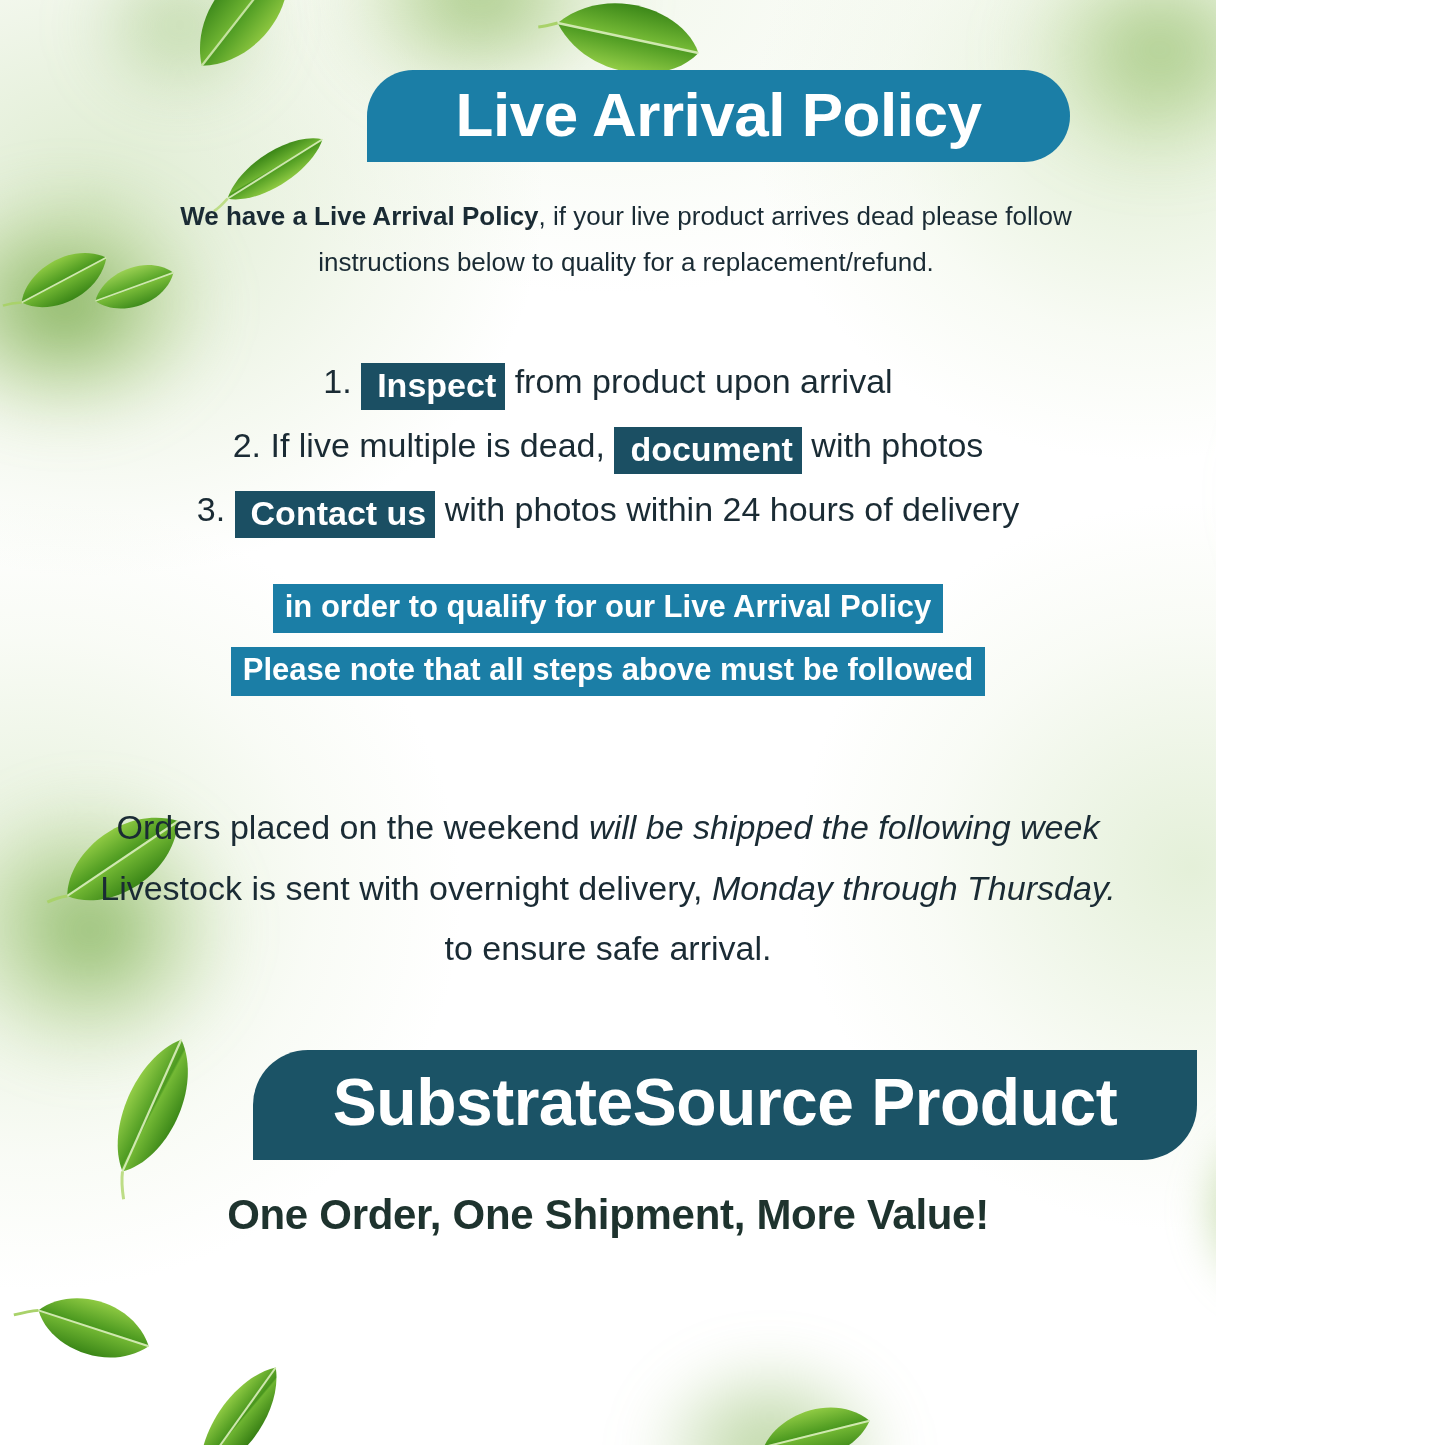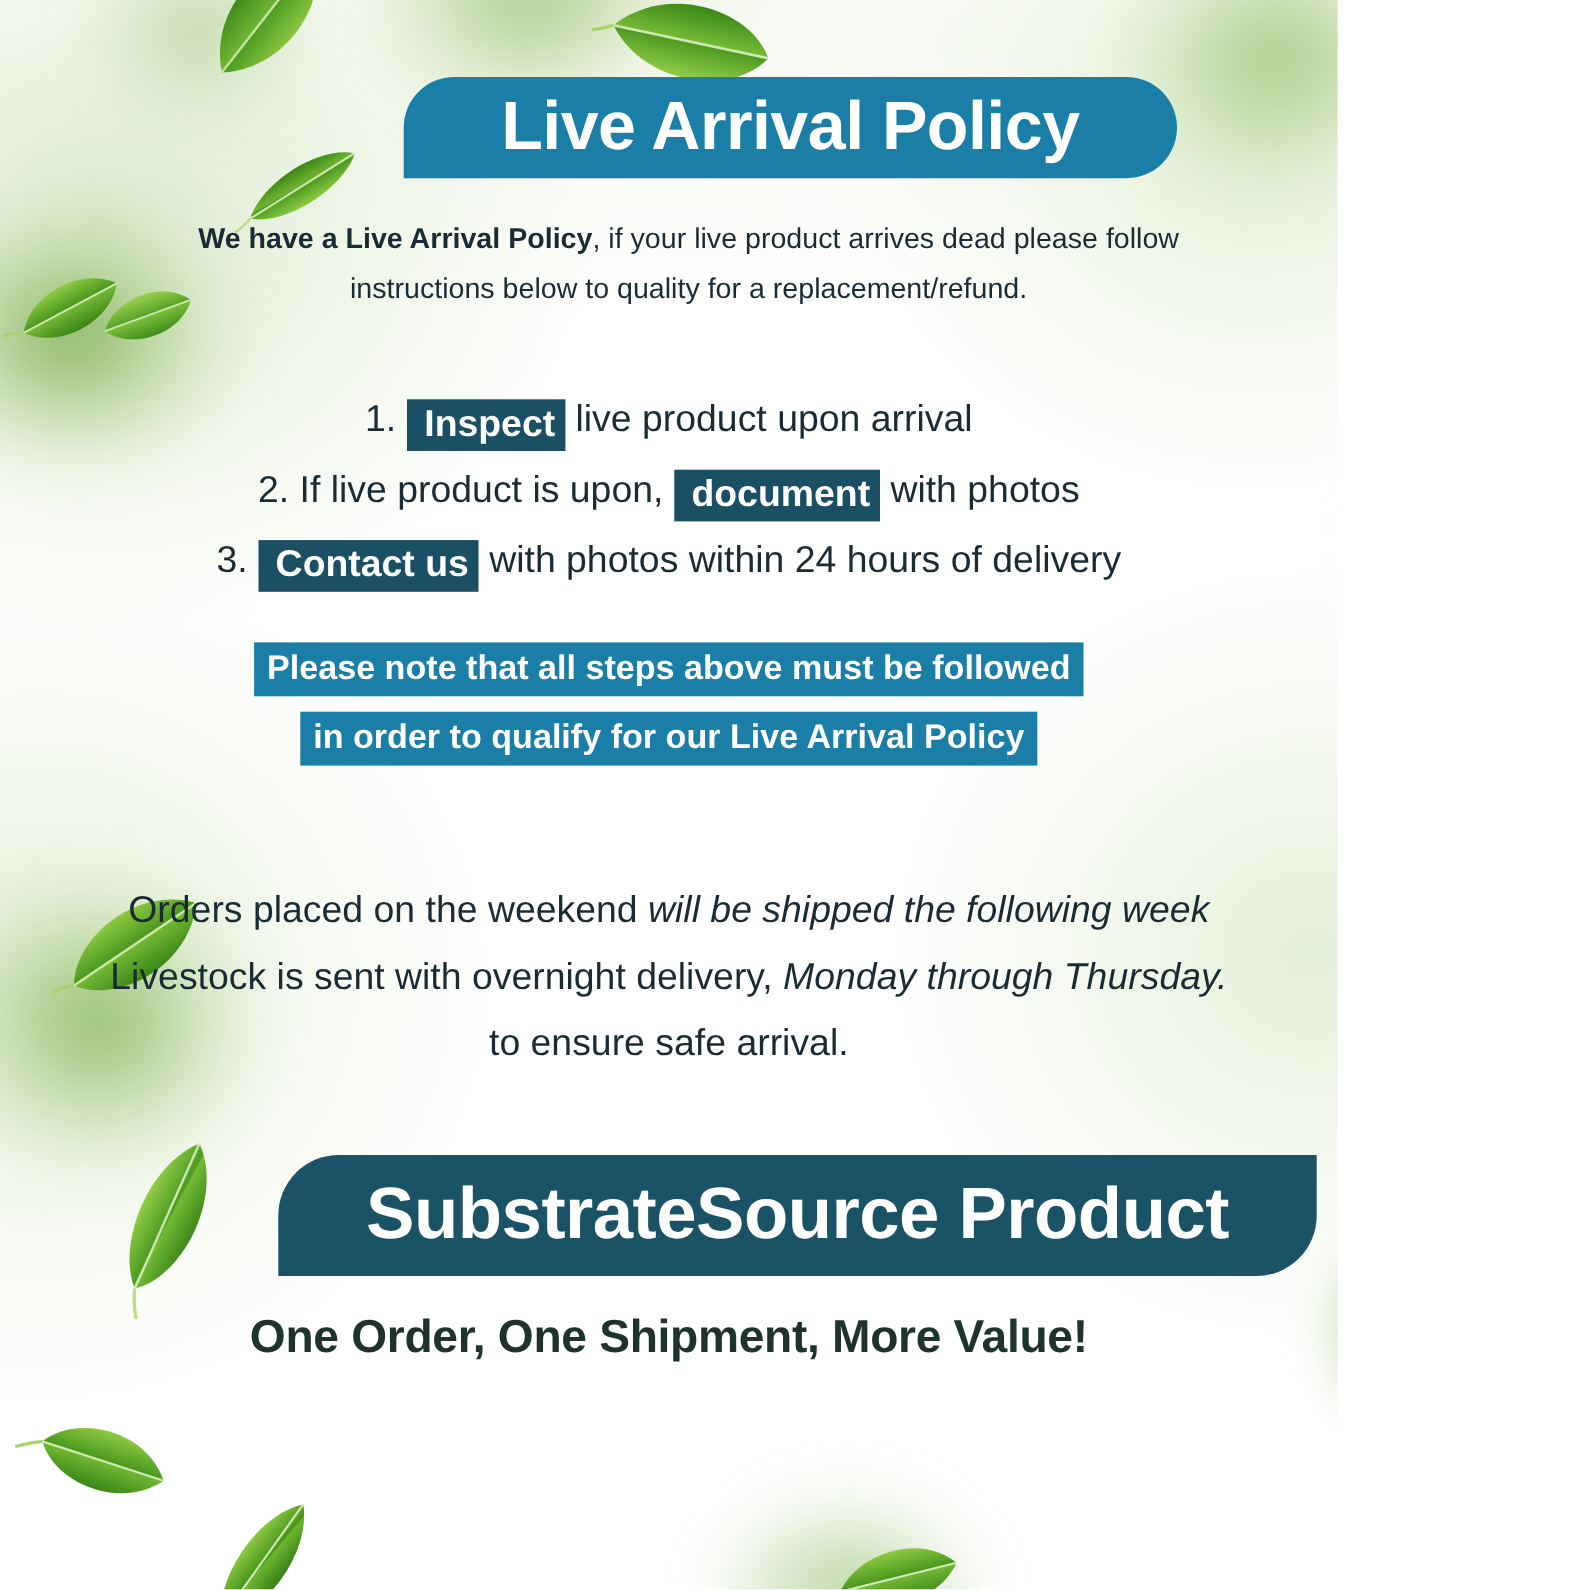--- a/index.html
+++ b/index.html
@@ -440,44 +440,44 @@
         <b>We have a Live Arrival Policy</b><span>, if your live product arrives dead please follow</span>
       </div>
       <div>instructions below to quality for a replacement/refund.</div>
     </div>
 
     <div id="steps">
 
       <div class="step">
         <span>1.</span>
         <span class="hl">Inspect</span>
-        <span>live product upon arrival</span>
+        <span>from product upon arrival</span>
       </div>
 
       <div class="step">
         <span>2.</span>
-        <span>If live product is upon,</span>
+        <span>If live multiple is dead,</span>
         <span class="hl">document</span>
         <span>with photos</span>
       </div>
 
       <div class="step">
         <span>3.</span>
         <span class="hl">Contact us</span>
         <span>with photos within 24 hours of delivery</span>
       </div>
 
     </div>
 
     <div id="note">
       <div class="note-row">
+        <span class="note-line">in order to qualify for our Live Arrival Policy</span>
+      </div>
+      <div class="note-row">
         <span class="note-line">Please note that all steps above must be followed</span>
-      </div>
-      <div class="note-row">
-        <span class="note-line">in order to qualify for our Live Arrival Policy</span>
       </div>
     </div>
 
     <div class="para" id="shipping-para">
       <div>
         <span>Orders placed on the weekend</span>
         <i>will be shipped the following week</i>
       </div>
       <div>
         <span>Livestock is sent with overnight delivery,</span>

